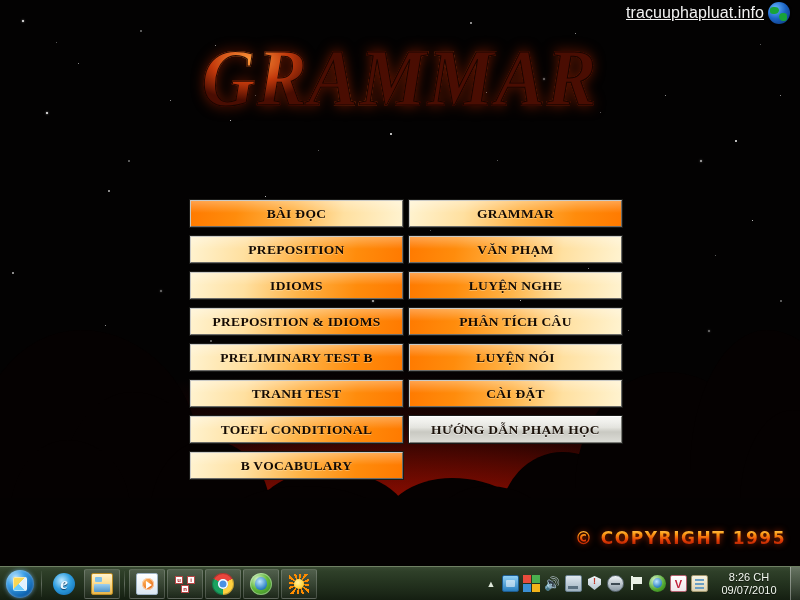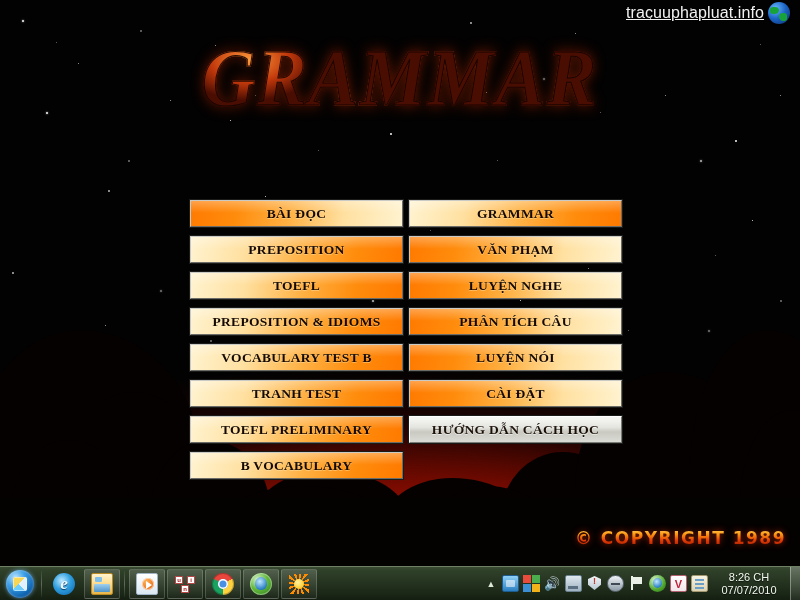--- a/index.html
+++ b/index.html
@@ -411,55 +411,55 @@
         <div class="btn col-r">
           <span class="lbl">GRAMMAR</span>
         </div>
         <div class="btn col-r">
           <span class="lbl">PREPOSITION</span>
         </div>
         <div class="btn col-l">
           <span class="lbl">VĂN PHẠM</span>
         </div>
         <div class="btn col-r">
-          <span class="lbl">TOEFL</span>
+          <span class="lbl">IDIOMS</span>
         </div>
         <div class="btn col-l">
           <span class="lbl">LUYỆN NGHE</span>
         </div>
         <div class="btn col-r">
           <span class="lbl">PREPOSITION &amp; IDIOMS</span>
         </div>
         <div class="btn col-l">
           <span class="lbl">PHÂN TÍCH CÂU</span>
         </div>
         <div class="btn col-r">
-          <span class="lbl">VOCABULARY TEST B</span>
+          <span class="lbl">PRELIMINARY TEST B</span>
         </div>
         <div class="btn col-l">
           <span class="lbl">LUYỆN NÓI</span>
         </div>
         <div class="btn col-r">
           <span class="lbl">TRANH TEST</span>
         </div>
         <div class="btn col-l">
           <span class="lbl">CÀI ĐẶT</span>
         </div>
         <div class="btn col-r">
-          <span class="lbl">TOEFL PRELIMINARY</span>
+          <span class="lbl">TOEFL CONDITIONAL</span>
         </div>
         <div class="btn col-l active">
-          <span class="lbl">HƯỚNG DẪN CÁCH HỌC</span>
+          <span class="lbl">HƯỚNG DẪN PHẠM HỌC</span>
         </div>
         <div class="btn col-r">
           <span class="lbl">B VOCABULARY</span>
         </div>
       </div>
 
-    <div class="fiery" id="copyright">© COPYRIGHT 1989</div>
+    <div class="fiery" id="copyright">© COPYRIGHT 1995</div>
 
   </div>
 
   <div id="watermark">
     <span class="wm-txt">tracuuphapluat.info</span>
     <span class="globe"></span>
   </div>
 
   <div id="taskbar">
 
@@ -520,19 +520,19 @@
       <span class="tray-ic t-net"></span>
       <span class="tray-ic t-shield"></span>
       <span class="tray-ic t-circle"></span>
       <span class="tray-ic t-flag"></span>
       <span class="tray-ic t-green"></span>
       <span class="tray-ic t-v"></span>
       <span class="tray-ic t-note"></span>
 
       <div id="clock">
         <span>8:26 CH</span>
-        <span>07/07/2010</span>
+        <span>09/07/2010</span>
       </div>
       <div id="show-desktop"></div>
     </div>
 
   </div>
 </div>
 
 </body></html>

